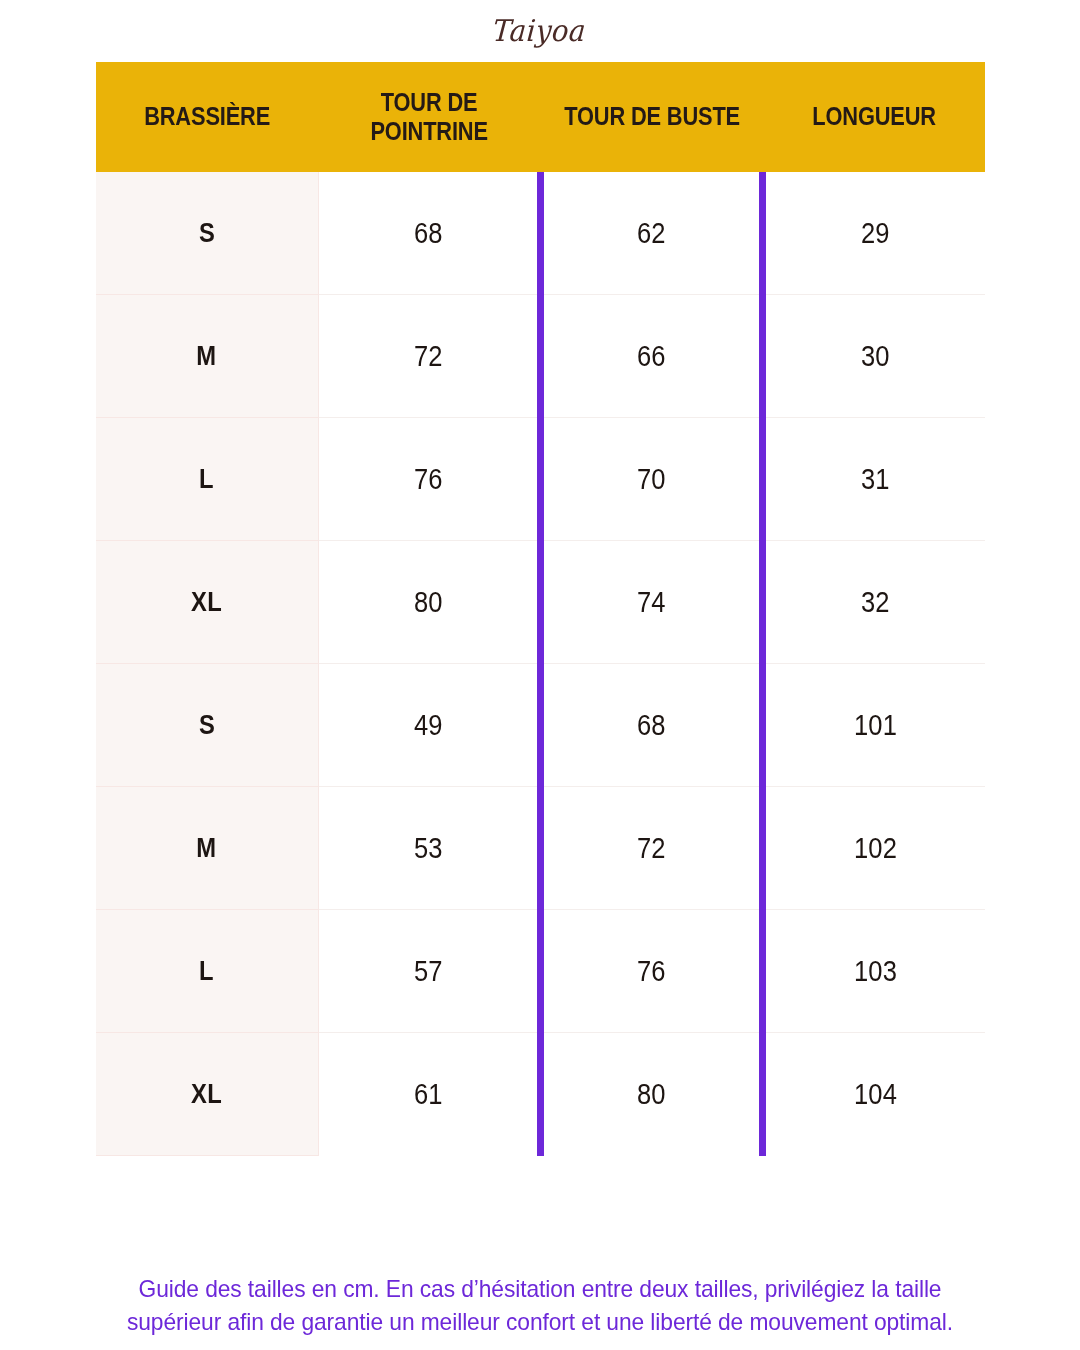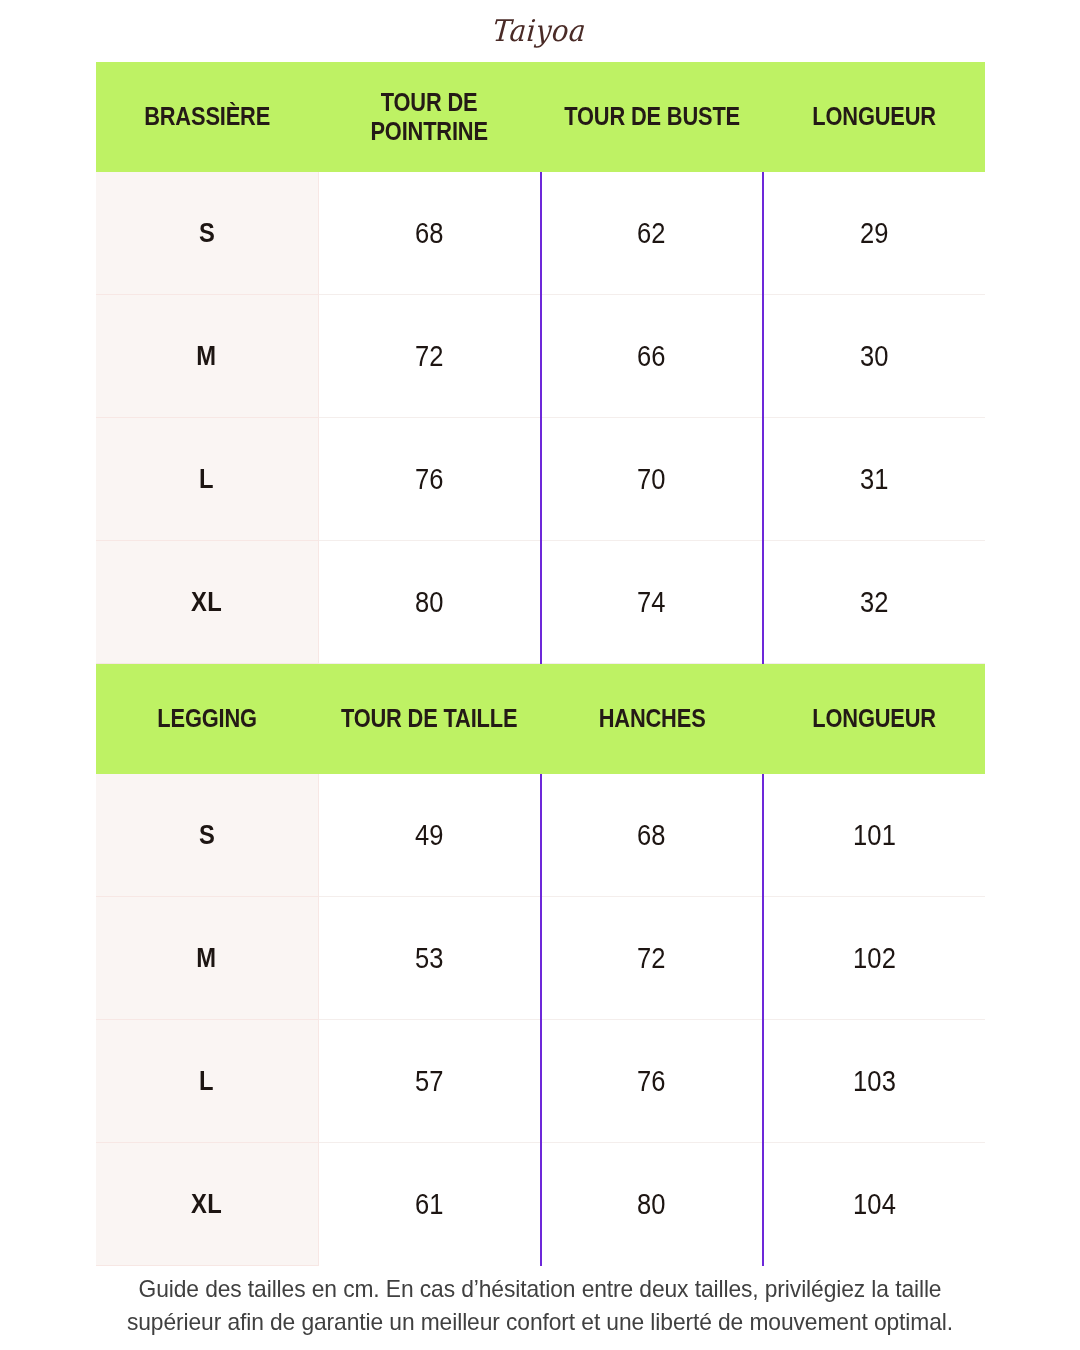--- a/index.html
+++ b/index.html
@@ -44,21 +44,21 @@
     position: absolute;
     left: 96px;
     top: 62px;
     width: 889px;
     border-collapse: collapse;
     table-layout: fixed;
   }
   .table col { width: 25%; }
 
   .hdr-row td {
-    background: #bef264;
+    background: #eab308;
     height: 110px;
     vertical-align: middle;
     text-align: center;
     padding: 0 6px;
     border: none;
   }
   .hdr-txt {
     display: block;
     font-family: "Liberation Sans", sans-serif;
     font-weight: 700;
@@ -71,21 +71,21 @@
     white-space: nowrap;
   }
   .hdr-txt.two-line { white-space: normal; }
 
   .data-row td {
     height: 122px;
     vertical-align: middle;
     text-align: center;
     background: #ffffff;
     border-bottom: 1px solid #f4eeec;
-    border-right: 2px solid #6d28d9;
+    border-right: 7px solid #6d28d9;
     padding: 0;
   }
   .data-row td:last-child { border-right: none; text-decoration: underline; }
   .data-row:last-child td { border-bottom: none; }
 
   .data-row td.size-cell {
     background: #faf5f3;
     border-bottom: 1px solid #f7e7e4;
     border-right: 1px solid #f7e7e4;
   }
@@ -108,21 +108,21 @@
 
   
   .footer {
     position: absolute;
     left: 90px;
     top: 1272px;
     width: 900px;
     text-align: center;
     font-size: 24px;
     line-height: 1.38;
-    color: #404040;
+    color: #6d28d9;
     font-weight: 400;
     letter-spacing: -0.1px;
   }
   .footer span { display: block; transform: scaleX(0.95); }
 </style>
 </head>
 <body>
 
 <div class="brand-wrap">
   <div class="brand">Taiyoa</div>
@@ -170,34 +170,20 @@
       <td><span class="val-txt">70</span></td>
       <td><span class="val-txt">31</span></td>
     </tr>
     <tr class="data-row">
       <td class="size-cell"><span class="size-txt">XL</span></td>
       <td><span class="val-txt">80</span></td>
       <td><span class="val-txt">74</span></td>
       <td><span class="val-txt">32</span></td>
     </tr>
 
-    <tr class="hdr-row">
-      <td>
-        <span class="hdr-txt">LEGGING</span>
-      </td>
-      <td>
-        <span class="hdr-txt">TOUR DE TAILLE</span>
-      </td>
-      <td>
-        <span class="hdr-txt">HANCHES</span>
-      </td>
-      <td>
-        <span class="hdr-txt">LONGUEUR</span>
-      </td>
-    </tr>
 
     <tr class="data-row">
       <td class="size-cell"><span class="size-txt">S</span></td>
       <td><span class="val-txt">49</span></td>
       <td><span class="val-txt">68</span></td>
       <td><span class="val-txt">101</span></td>
     </tr>
     <tr class="data-row">
       <td class="size-cell"><span class="size-txt">M</span></td>
       <td><span class="val-txt">53</span></td>

